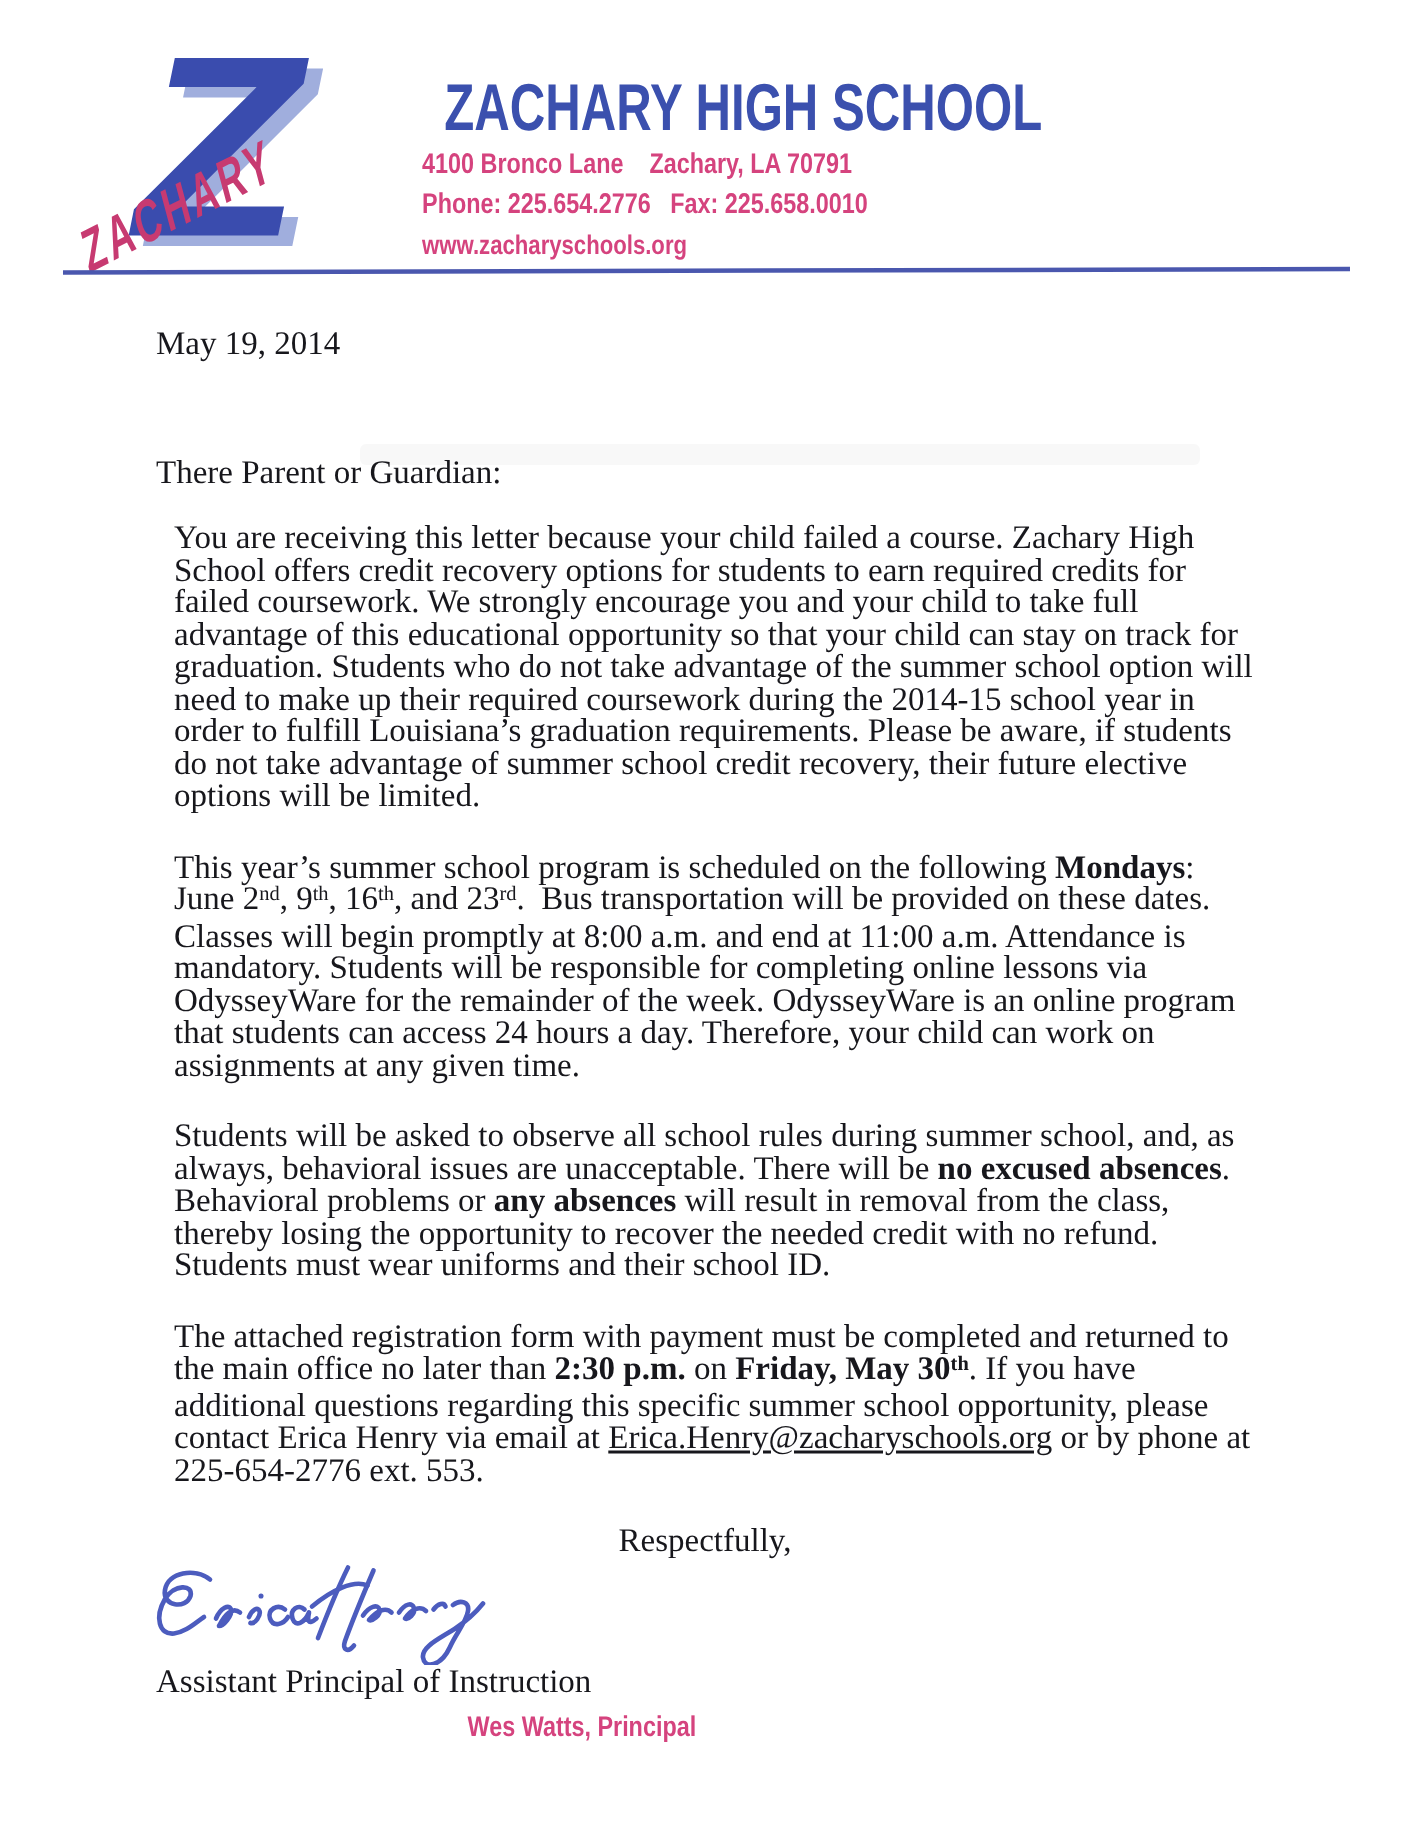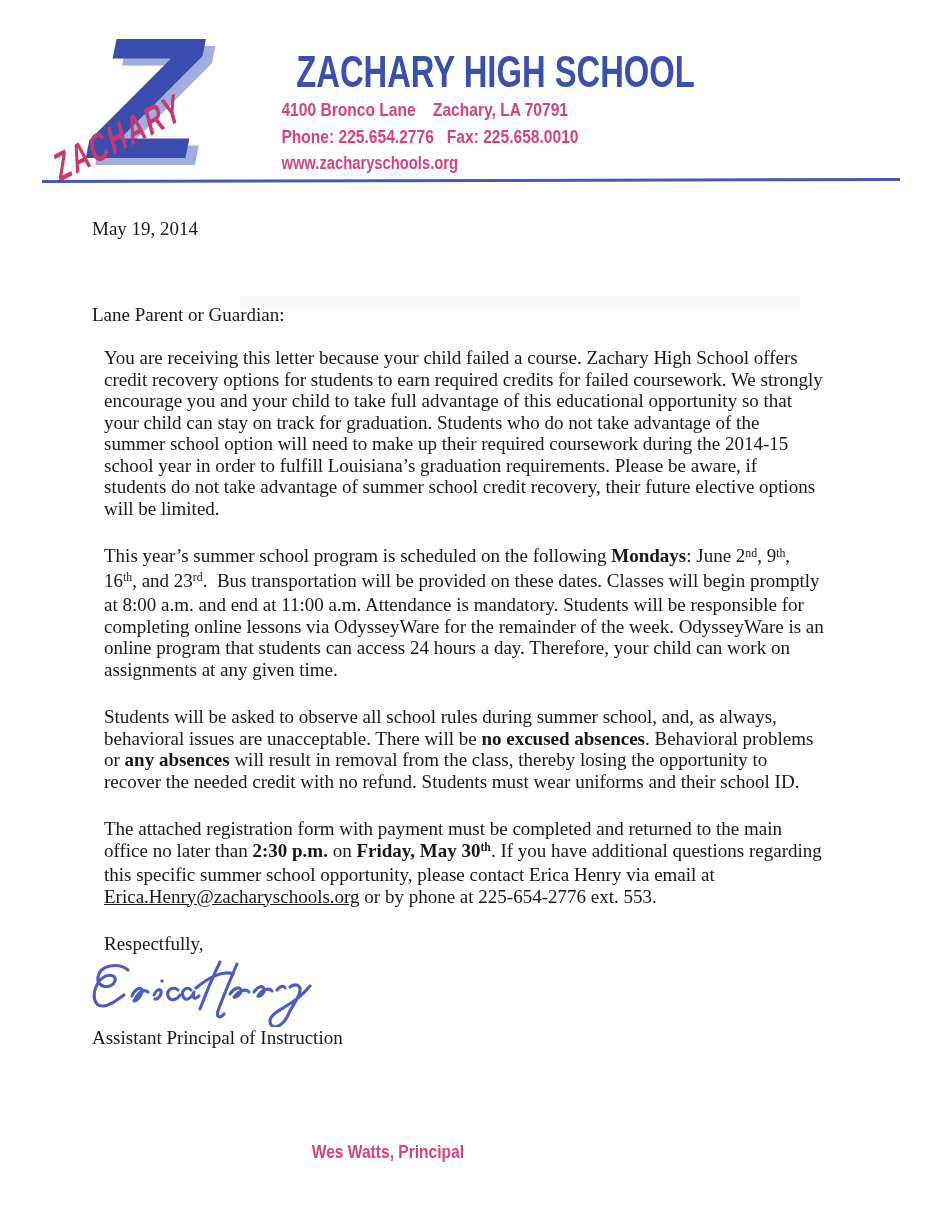--- a/index.html
+++ b/index.html
@@ -50,31 +50,31 @@
   .addr{font-size:19px;margin-top:8px;}
   .phone{font-size:19px;margin-top:8px;}
   .web{font-size:18px;margin-top:8px;}
   .head-rule{
     position:absolute;left:42px;top:179px;width:858px;height:0;
     border-top:3px solid #4a57ae;
     transform:rotate(-0.15deg);
   }
   
   .body-col{
-    position:absolute;left:92px;top:218px;width:732px;
-    font-size:19px;line-height:21.5px;font-family:Liberation Serif, serif;
+    position:absolute;left:104px;top:218px;width:732px;
+    font-size:22px;line-height:21.5px;font-family:Liberation Serif, serif;
   }
   .date-line{margin:0 0 64px 0;}
   .greeting{margin:0 0 22px 0;}
   .para{margin:0 0 26px 12px;}
   .b{font-weight:bold;}
   .sup{font-size:62%;position:relative;top:-0.45em;font-weight:inherit;}
   .sup.b{font-weight:bold;}
   .u{text-decoration:underline;}
-  .closing{margin:4px 0 0 12px;}
+  .closing{margin:4px 0 0 0;text-align:center;}
   .signature{margin:2px 0 0 -4px;display:block;}
   .signer{margin:6px 0 0 0;}
   .signer-title{margin:0;}
   
   .scan-smudge{
     position:absolute;left:240px;top:296px;width:560px;height:14px;
     background:#8a8a8a;opacity:0.06;border-radius:4px;
   }
   
   .footer{
@@ -104,21 +104,21 @@
       <span class="head-line phone">Phone: 225.654.2776   Fax: 225.658.0010</span>
       <span class="head-line web">www.zacharyschools.org</span>
     </div>
     <div class="head-rule"></div>
   </div>
 
   <div class="scan-smudge"></div>
 
   <div class="body-col">
     <p class="date-line">May 19, 2014</p>
-    <p class="greeting">Lane Parent or Guardian:</p>
+    <p class="greeting">There Parent or Guardian:</p>
 
     <div>
         <p class="para"><span>You are receiving this letter because your child failed a course. Zachary High School offers credit recovery options for students to earn required credits for failed coursework. We strongly encourage you and your child to take full advantage of this educational opportunity so that your child can stay on track for graduation. Students who do not take advantage of the summer school option will need to make up their required coursework during the 2014-15 school year in order to fulfill Louisiana’s graduation requirements. Please be aware, if students do not take advantage of summer school credit recovery, their future elective options will be limited.</span></p>
         <p class="para"><span>This year’s summer school program is scheduled on the following </span><span class="b">Mondays</span><span>: June 2</span><span class="sup">nd</span><span>, 9</span><span class="sup">th</span><span>, 16</span><span class="sup">th</span><span>, and 23</span><span class="sup">rd</span><span>.&nbsp; Bus transportation will be provided on these dates. Classes will begin promptly at 8:00 a.m. and end at 11:00 a.m. Attendance is mandatory. Students will be responsible for completing online lessons via OdysseyWare for the remainder of the week. OdysseyWare is an online program that students can access 24 hours a day. Therefore, your child can work on assignments at any given time.</span></p>
         <p class="para"><span>Students will be asked to observe all school rules during summer school, and, as always, behavioral issues are unacceptable. There will be </span><span class="b">no excused absences</span><span>. Behavioral problems or </span><span class="b">any absences</span><span> will result in removal from the class, thereby losing the opportunity to recover the needed credit with no refund. Students must wear uniforms and their school ID.</span></p>
         <p class="para"><span>The attached registration form with payment must be completed and returned to the main office no later than </span><span class="b">2:30 p.m.</span><span> on </span><span class="b">Friday, May 30</span><span class="b sup">th</span><span>. If you have additional questions regarding this specific summer school opportunity, please contact Erica Henry via email at </span><span class="u">Erica.Henry@zacharyschools.org</span><span> or by phone at 225-654-2776 ext. 553.</span></p>
       </div>
 
     <p class="closing">Respectfully,</p>
 

